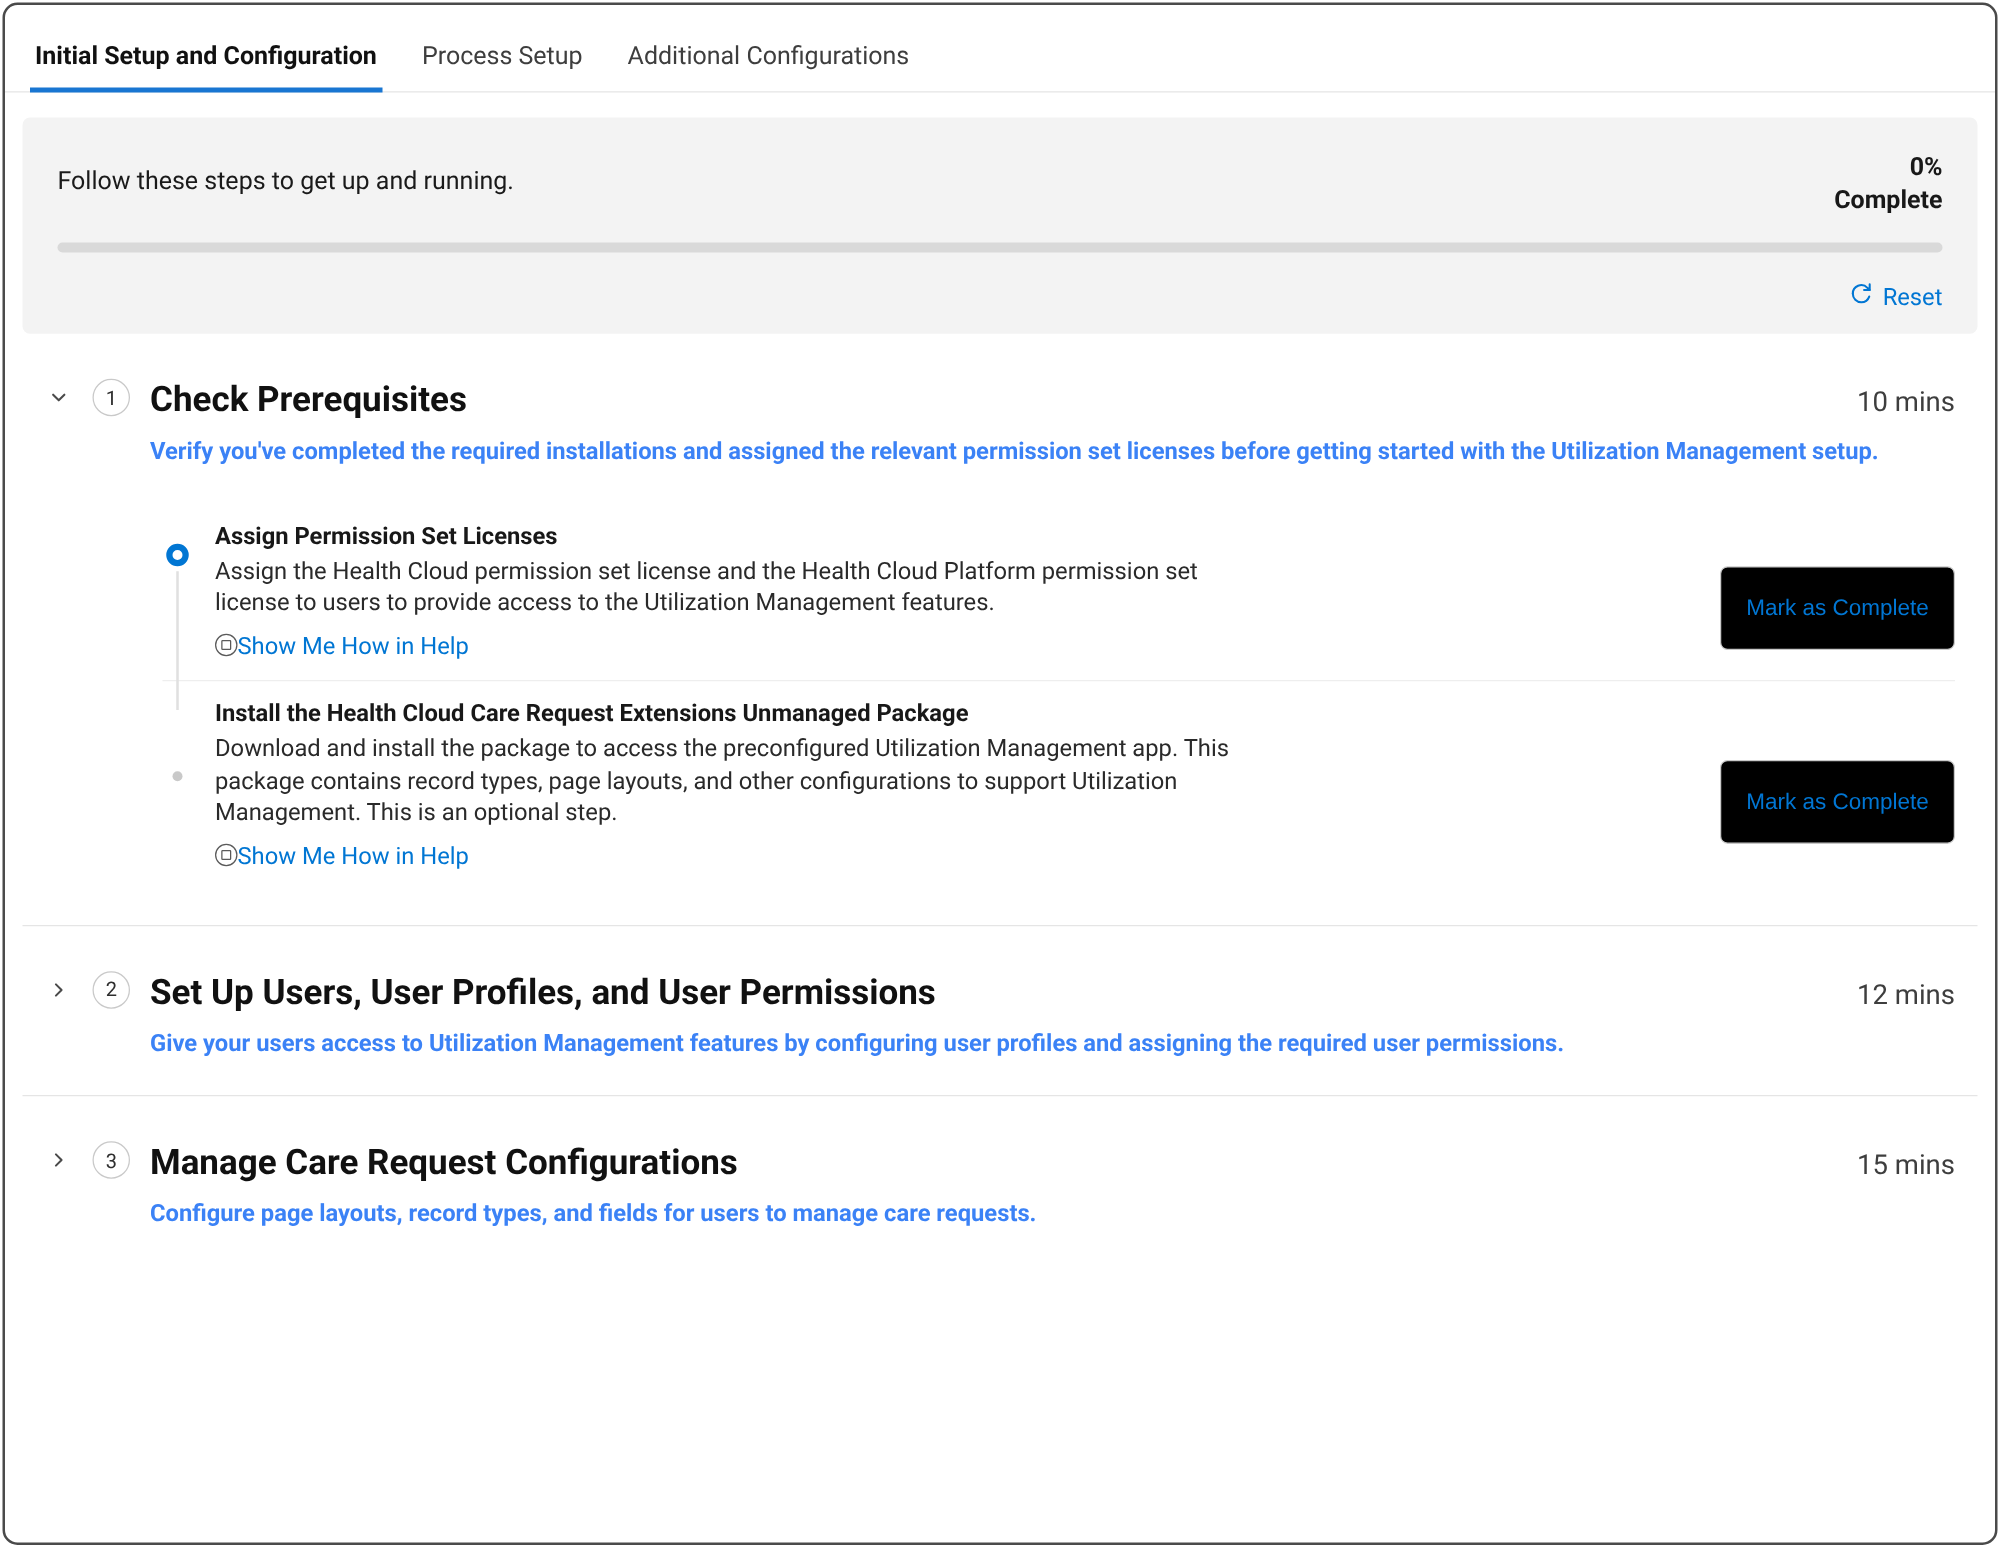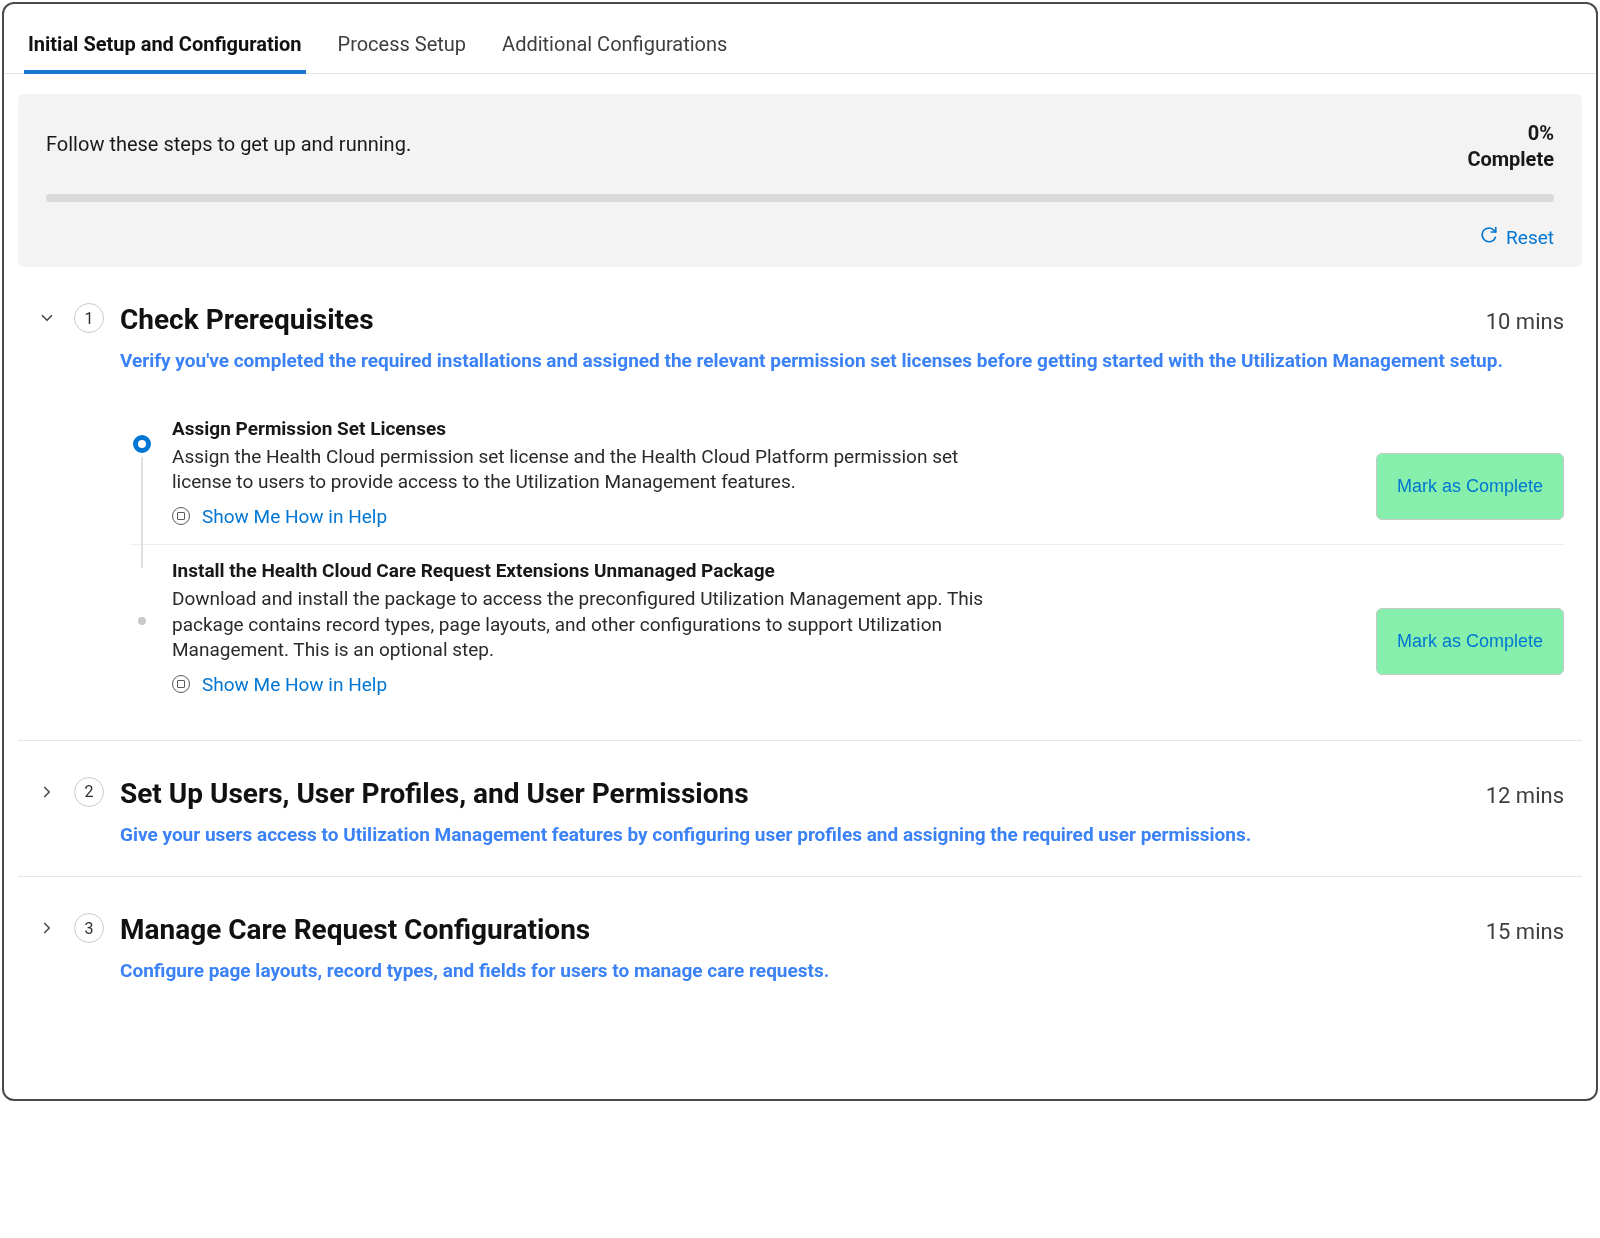--- a/index.html
+++ b/index.html
@@ -8,21 +8,21 @@
     font-family: -apple-system, BlinkMacSystemFont, "Segoe UI", Roboto, Helvetica, Arial, sans-serif;
     color: #181818;
     background: #fff;
     font-size: 16px;
     -webkit-font-smoothing: antialiased;
   }
   .frame {
     border: 2px solid #4a4a4a;
     border-radius: 12px;
     width: 1596px;
-    height: 1099px;
+    height: 1234px;
     margin: 2px;
     overflow: hidden;
     background: #fff;
   }
 
   
   .tabs {
     display: flex;
     align-items: flex-end;
     gap: 28px;
@@ -203,21 +203,21 @@
   .substep-desc {
     margin-top: 4px;
     font-size: 19px;
     line-height: 1.35;
     color: #2a2a2a;
   }
   .substep-link {
     margin-top: 10px;
     display: flex;
     align-items: center;
-    gap: 12px;
+    gap: 0;
     color: #0176d3;
     font-size: 19px;
     cursor: pointer;
   }
   .substep-link .help-icon {
     width: 18px;
     height: 18px;
     border: 1.5px solid #5a5a5a;
     border-radius: 50%;
     position: relative;
@@ -237,21 +237,21 @@
   .substep-action {
     display: flex;
     align-items: center;
     margin-left: auto;
     padding-left: 20px;
     padding-top: 28px;
   }
   .btn-outline {
     font-size: 18px;
     color: #0176d3;
-    background: #86efac;
+    background: #000000;
     border: 1px solid #c9c9c9;
     border-radius: 6px;
     padding: 22px 20px;
     cursor: pointer;
     white-space: nowrap;
   }
 </style>
 </head>
 <body>
 

